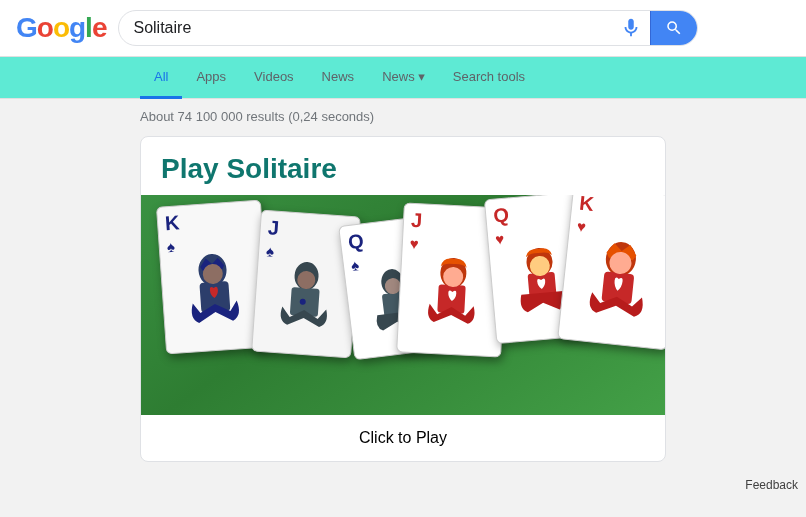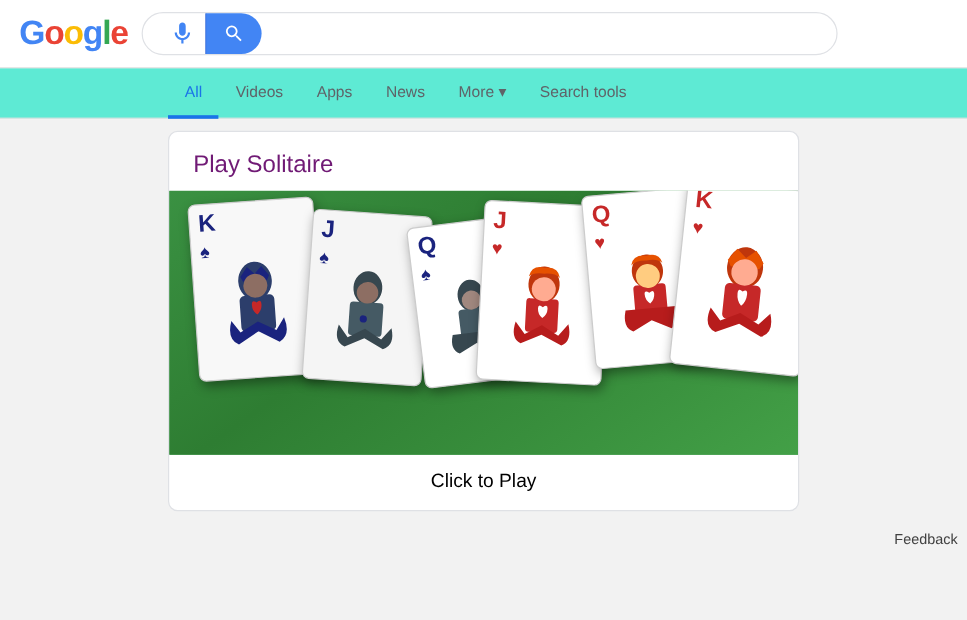--- a/index.html
+++ b/index.html
@@ -109,23 +109,23 @@
 
     
     .card {
       background: #fff;
       border: 1px solid #dfe1e5;
       border-radius: 8px;
       overflow: hidden;
       max-width: 630px;
     }
     .card-title {
-      font-size: 20px;
-      font-weight: normal;
-      color: #701a75;
+      font-size: 28px;
+      font-weight: bold;
+      color: #0f766e;
       padding: 16px 20px 10px;
     }
 
     
     .game-preview {
       width: 100%;
       height: 220px;
       background: #3d9b4c;
       position: relative;
       overflow: hidden;
@@ -256,44 +256,46 @@
 <div class="header">
   <div class="logo">
     <span>G</span>
       <span>o</span>
       <span>o</span>
       <span>g</span>
       <span>l</span>
       <span>e</span>
   </div>
   <div class="search-bar">
+    <input class="search-input" type="text" value="Solitaire" style="">
     <button class="mic-btn">
       <svg class="mic-svg" viewBox="0 0 24 24">
         <path fill="#4285F4" d="M12 14c1.66 0 3-1.34 3-3V5c0-1.66-1.34-3-3-3S9 3.34 9 5v6c0 1.66 1.34 3 3 3z"></path>
         <path fill="#4285F4" d="M17 11c0 2.76-2.24 5-5 5s-5-2.24-5-5H5c0 3.53 2.61 6.43 6 6.92V21h2v-3.08c3.39-.49 6-3.39 6-6.92h-2z"></path>
       </svg>
     </button>
     <button class="search-btn">
       <svg class="search-svg" viewBox="0 0 24 24">
         <path d="M15.5 14h-.79l-.28-.27A6.471 6.471 0 0 0 16 9.5 6.5 6.5 0 1 0 9.5 16c1.61 0 3.09-.59 4.23-1.57l.27.28v.79l5 4.99L20.49 19l-4.99-5zm-6 0C7.01 14 5 11.99 5 9.5S7.01 5 9.5 5 14 7.01 14 9.5 11.99 14 9.5 14z"></path>
       </svg>
     </button>
   </div>
 </div>
 
 <div class="nav-tabs">
   <a class="nav-tab active">All</a>
+  <a class="nav-tab">Apps</a>
   <a class="nav-tab">Videos</a>
-  <a class="nav-tab">Apps</a>
   <a class="nav-tab">News</a>
-  <a class="nav-tab">More ▾</a>
+  <a class="nav-tab">News ▾</a>
   <a class="nav-tab">Search tools</a>
 </div>
 
 <div class="results-area">
+  <div class="results-count">About 74 100 000 results (0,24 seconds)</div>
 
   <div class="card">
     <div class="card-title">Play Solitaire</div>
 
     <div class="game-preview">
       <div class="felt">
 
         <div class="card-spade-k">
           <div class="card-label dark">K<br><span class="card-label-suit">♠</span></div>
           <div class="figure-area">

